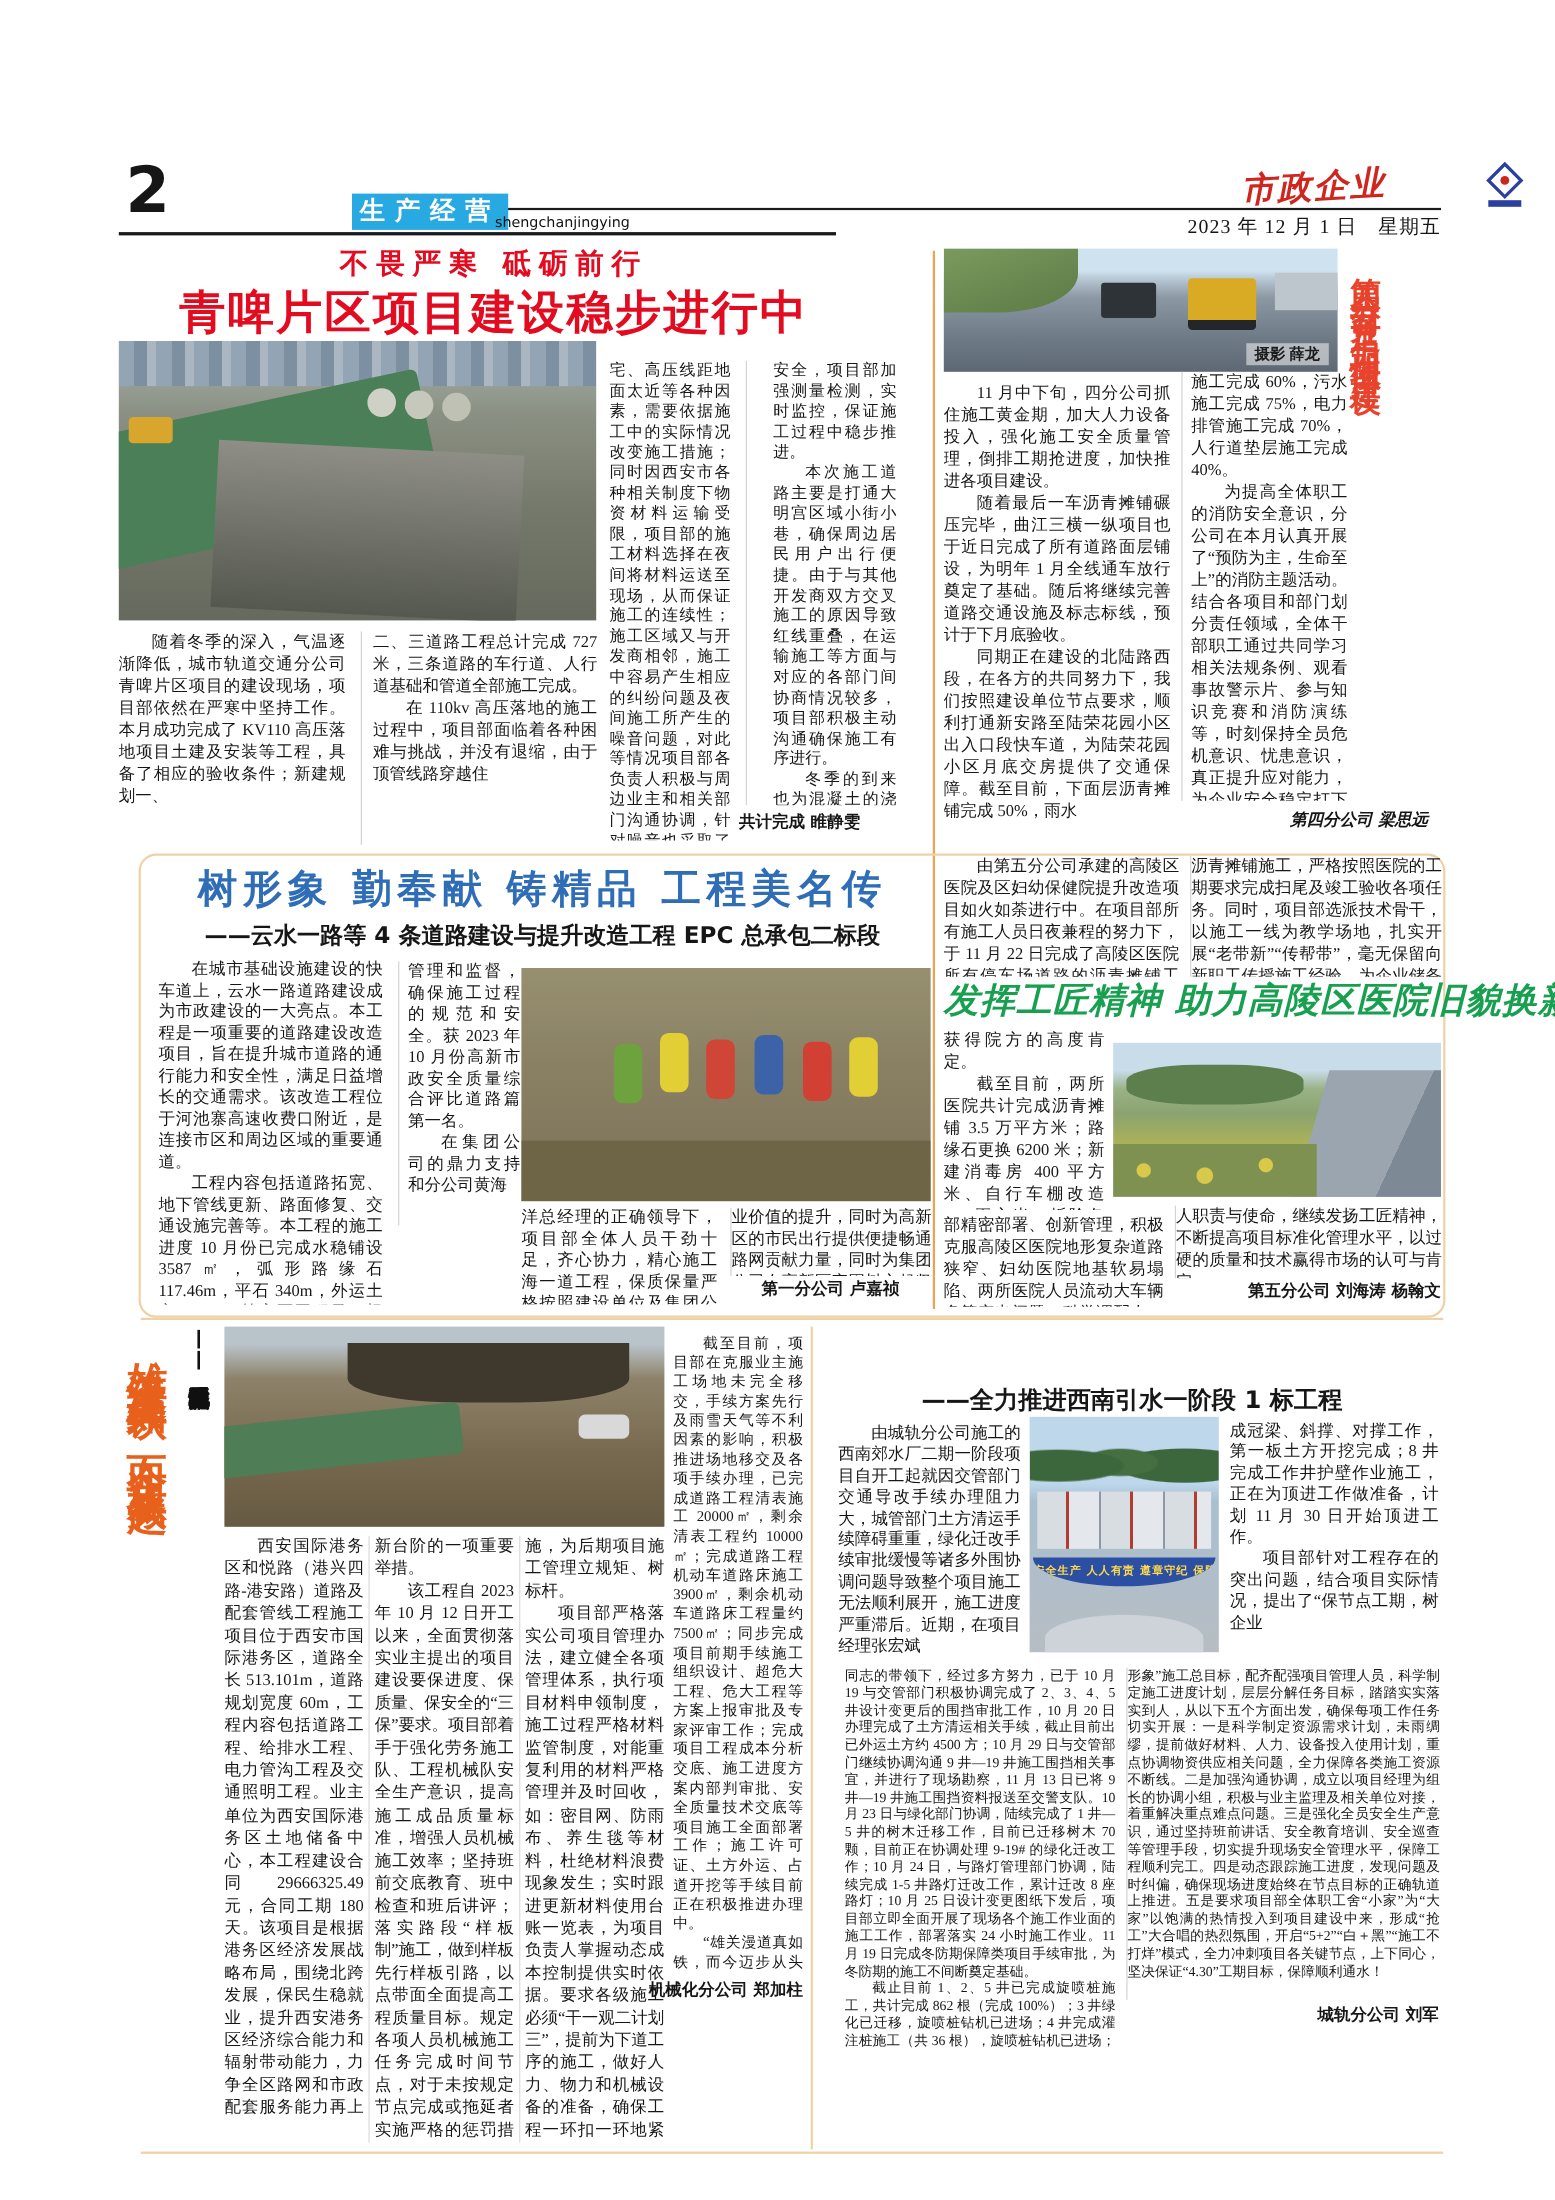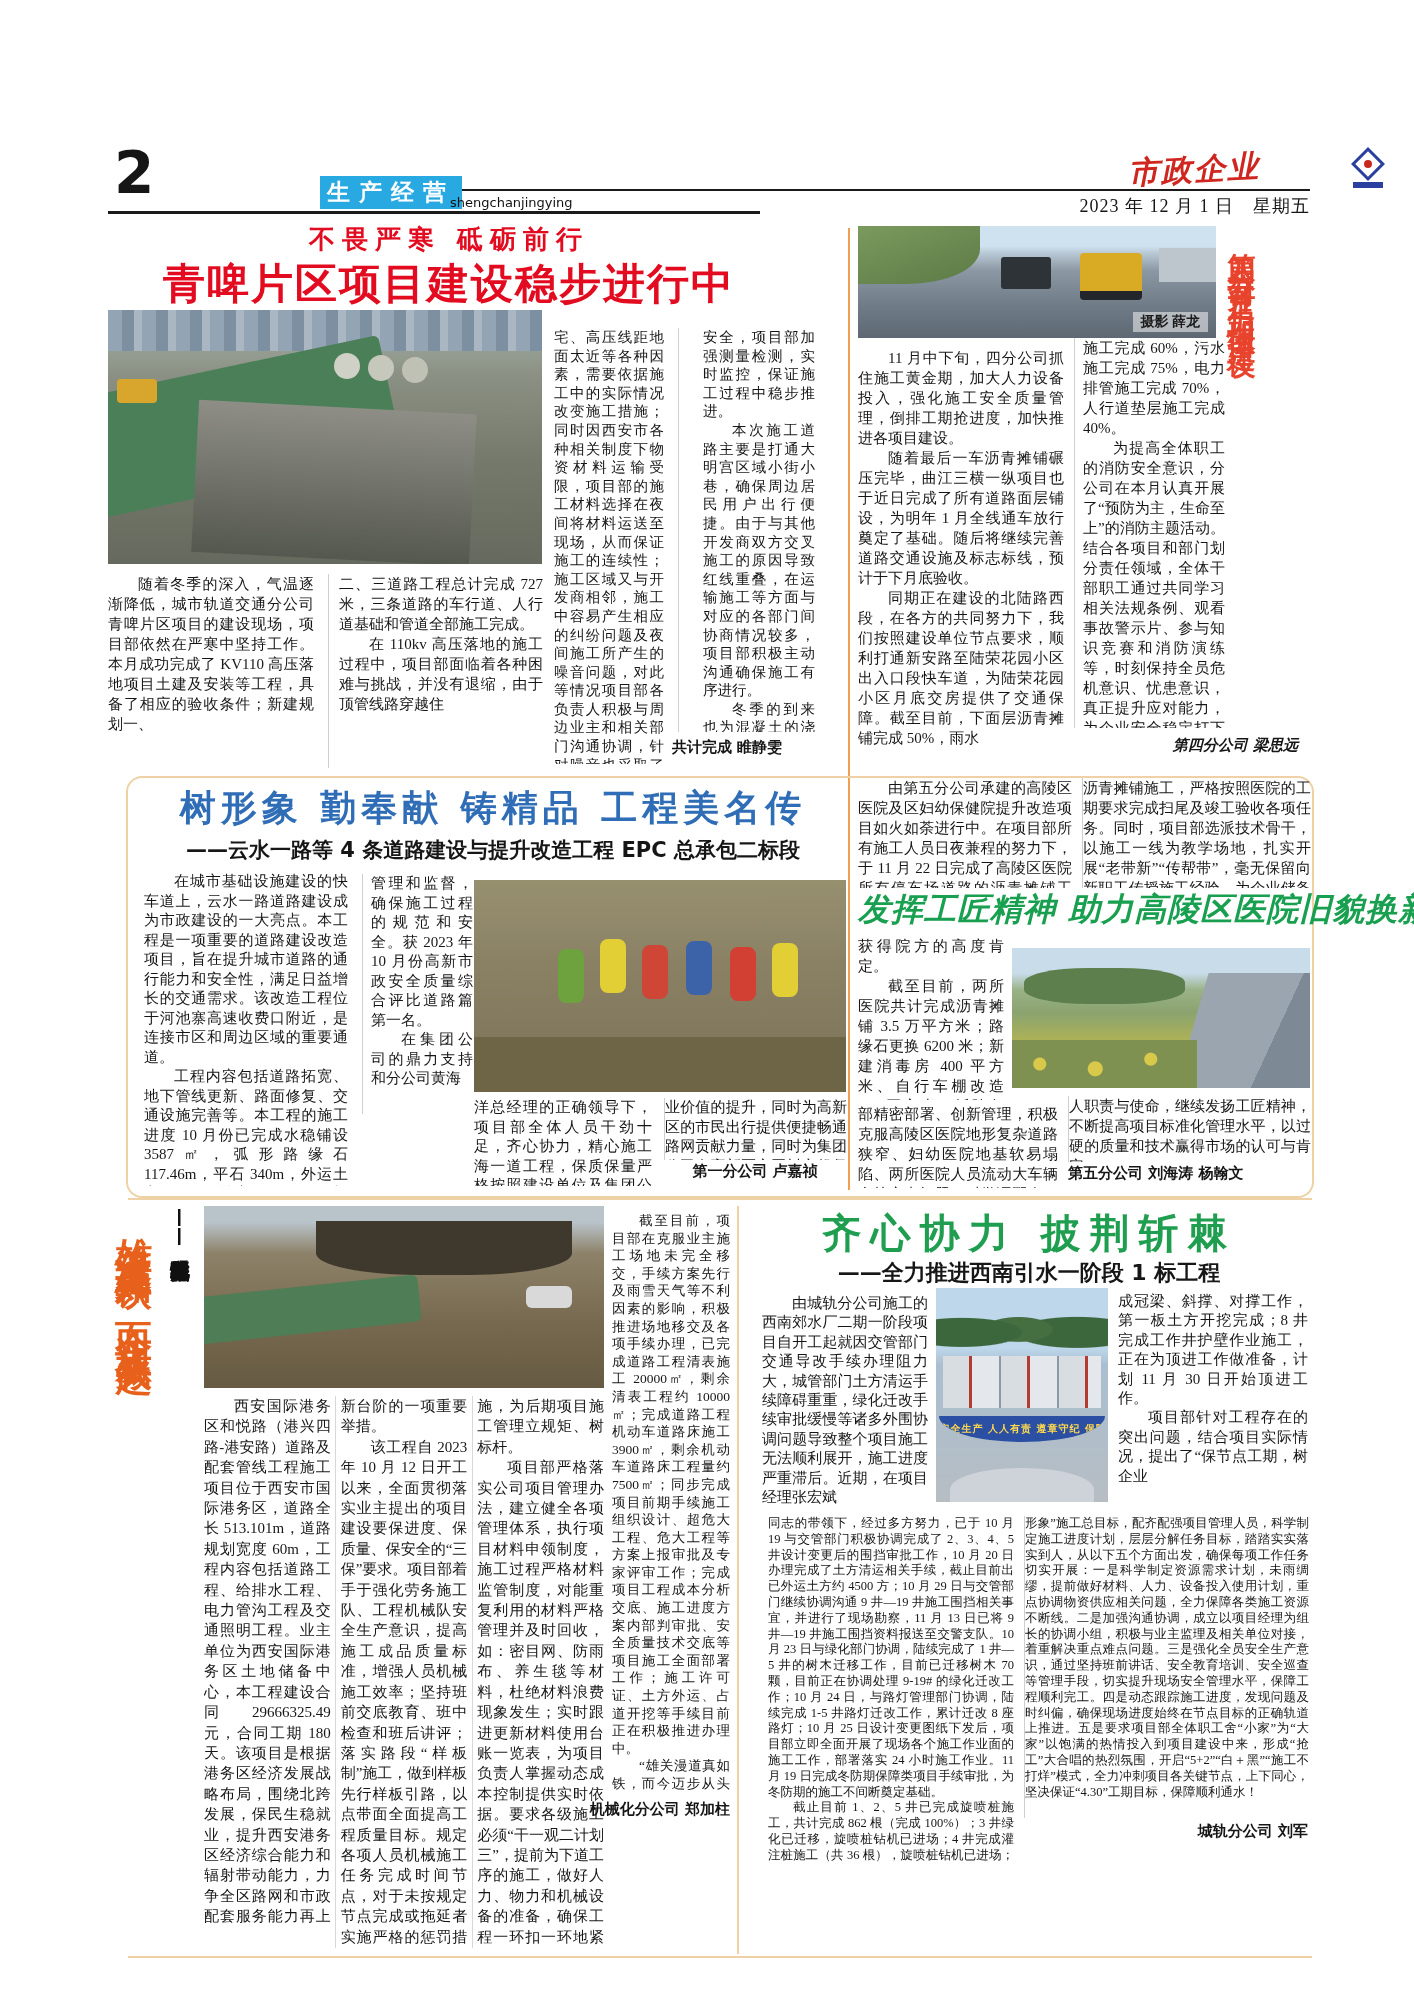--- a/index.html
+++ b/index.html
@@ -123,21 +123,21 @@
   
   #art-d{left:858px;top:770px;width:452px;height:424px;}
   .d-intro1{left:0;top:8px;width:214px;height:110px;}
   .d-intro2{left:224px;top:8px;width:228px;height:110px;}
   .d-headline{left:0;top:118px;width:452px;font-weight:bold;font-style:italic;font-size:32px;
     color:var(--headline_green,#18a050);white-space:nowrap;letter-spacing:1px;
     font-family:"DejaVu Serif",serif;}
   .d-col1{left:0;top:166px;width:146px;height:164px;}
   .d-col2{left:0;top:334px;width:200px;height:84px;}
   .d-col3{left:210px;top:326px;width:242px;height:66px;}
-  .d-byline{left:190px;top:394px;width:262px;text-align:left;padding-left:20px;}
+  .d-byline{left:190px;top:394px;width:262px;text-align:right;}
 
   
   .bot-rule-top{left:128px;top:1198px;width:1184px;height:2px;background:var(--frame_tan,#eed2a6);}
   .bot-divider{left:737px;top:1206px;width:2px;height:748px;background:var(--frame_tan,#eed2a6);}
   .bot-rule-bottom{left:128px;top:1956px;width:1184px;height:2px;background:var(--frame_tan,#eed2a6);}
 
   
   #art-e{left:108px;top:1206px;width:622px;height:748px;}
   .e-vhead{left:0;top:2px;height:656px;writing-mode:vertical-rl;font-weight:bold;font-size:37px;
     color:var(--vertical_orange,#e8611c);letter-spacing:6px;}
@@ -297,21 +297,20 @@
         <p>项目部严格落实公司项目管理办法，建立健全各项管理体系，执行项目材料申领制度，施工过程严格材料监管制度，对能重复利用的材料严格管理并及时回收，如：密目网、防雨布、养生毯等材料，杜绝材料浪费现象发生；实时跟进更新材料使用台账一览表，为项目负责人掌握动态成本控制提供实时依据。要求各级施工必须“干一观二计划三”，提前为下道工序的施工，做好人力、物力和机械设备的准备，确保工程一环扣一环地紧凑施工，杜绝发生窝工、怠工等现象，不断完善管理，确保</p>
       </div>
     <div class="abs body e-col4">
         <p>截至目前，项目部在克服业主施工场地未完全移交，手续方案先行及雨雪天气等不利因素的影响，积极推进场地移交及各项手续办理，已完成道路工程清表施工 20000㎡，剩余清表工程约 10000㎡；完成道路工程机动车道路床施工 3900㎡，剩余机动车道路床工程量约 7500㎡；同步完成项目前期手续施工组织设计、超危大工程、危大工程等方案上报审批及专家评审工作；完成项目工程成本分析交底、施工进度方案内部判审批、安全质量技术交底等项目施工全面部署工作；施工许可证、土方外运、占道开挖等手续目前正在积极推进办理中。</p>
         <p>“雄关漫道真如铁，而今迈步从头越”。本工程是机械化分公司港务区坚强电网项目之后的第二个港务区市政道路项目，工程项目建设方为同一家业主。依托前期坚强电网项目部创造的市场基础，项目经理张强、王强双双联合携手奋进，坚持奉行公司“诚信、奉献、创新、卓越”的企业精神宗旨，全面落实分公司李强经理确立的“工程现场连着市场”的经营理念，项目部全体人员以高昂的斗志和百倍的信心，为保质保量保安全的完成工程施工任务和公司市场开拓及品牌效应的提升努力拼搏。“建一项工程，交一方朋友；树一座丰碑，留一段回忆。”已深深印刻在每一个市政人的心里，更是港务区和悦路项目部全体人员的真实写照。</p>
       </div>
     <div class="abs byline e-byline">机械化分公司  郑加柱</div>
   </div>
 
   <div class="abs" id="art-f">
-    <div class="abs f-headline sans">齐心协力  披荆斩棘</div>
     <div class="abs f-subhead sans">——全力推进西南引水一阶段 1 标工程</div>
     <div class="abs body f-col1">
         <p>由城轨分公司施工的西南郊水厂二期一阶段项目自开工起就因交管部门交通导改手续办理阻力大，城管部门土方清运手续障碍重重，绿化迁改手续审批缓慢等诸多外围协调问题导致整个项目施工无法顺利展开，施工进度严重滞后。近期，在项目经理张宏斌</p>
       </div>
     <div class="ph" id="f-photo">
       <div class="pd f-trees"></div>
       <div class="pd f-boards"></div>
       <div class="pd f-banner">安全生产  人人有责  遵章守纪  保障安全</div>
       <div class="pd f-basin"></div>
     </div>

